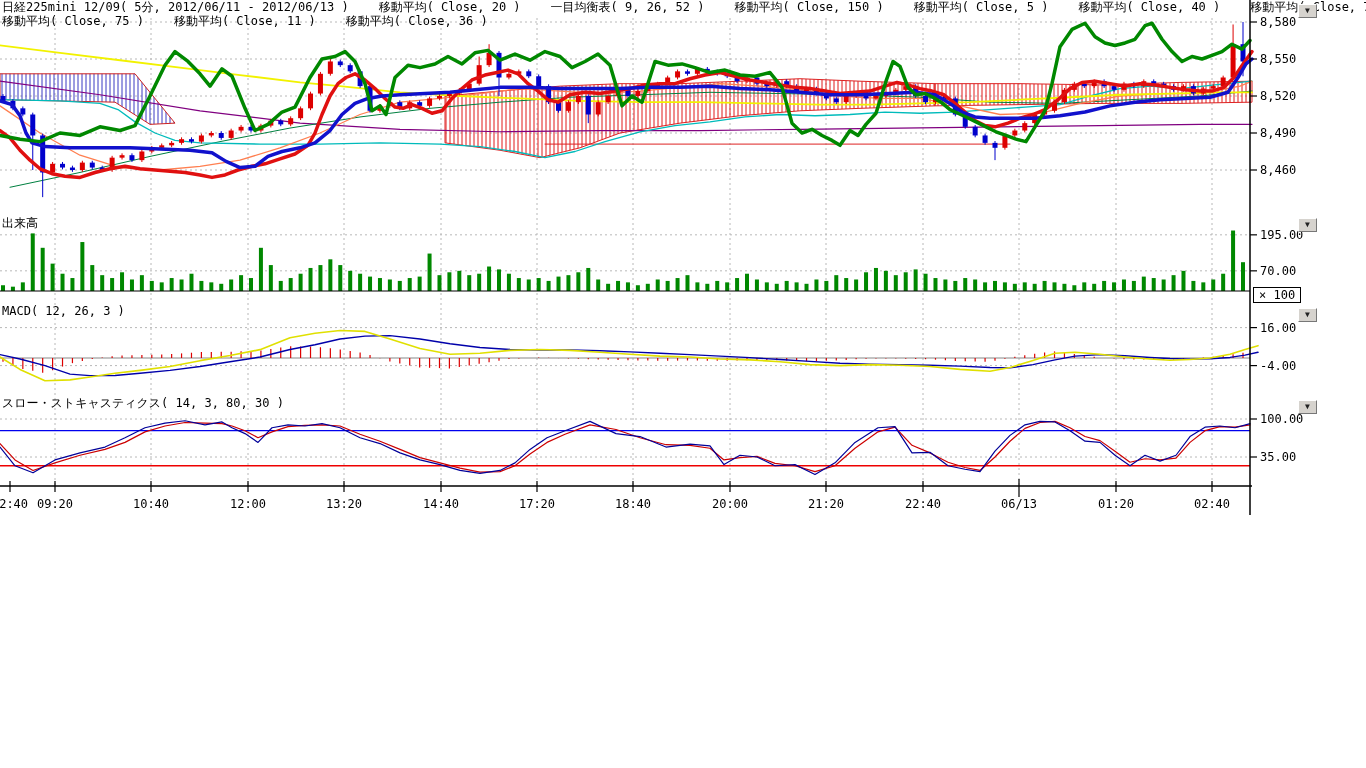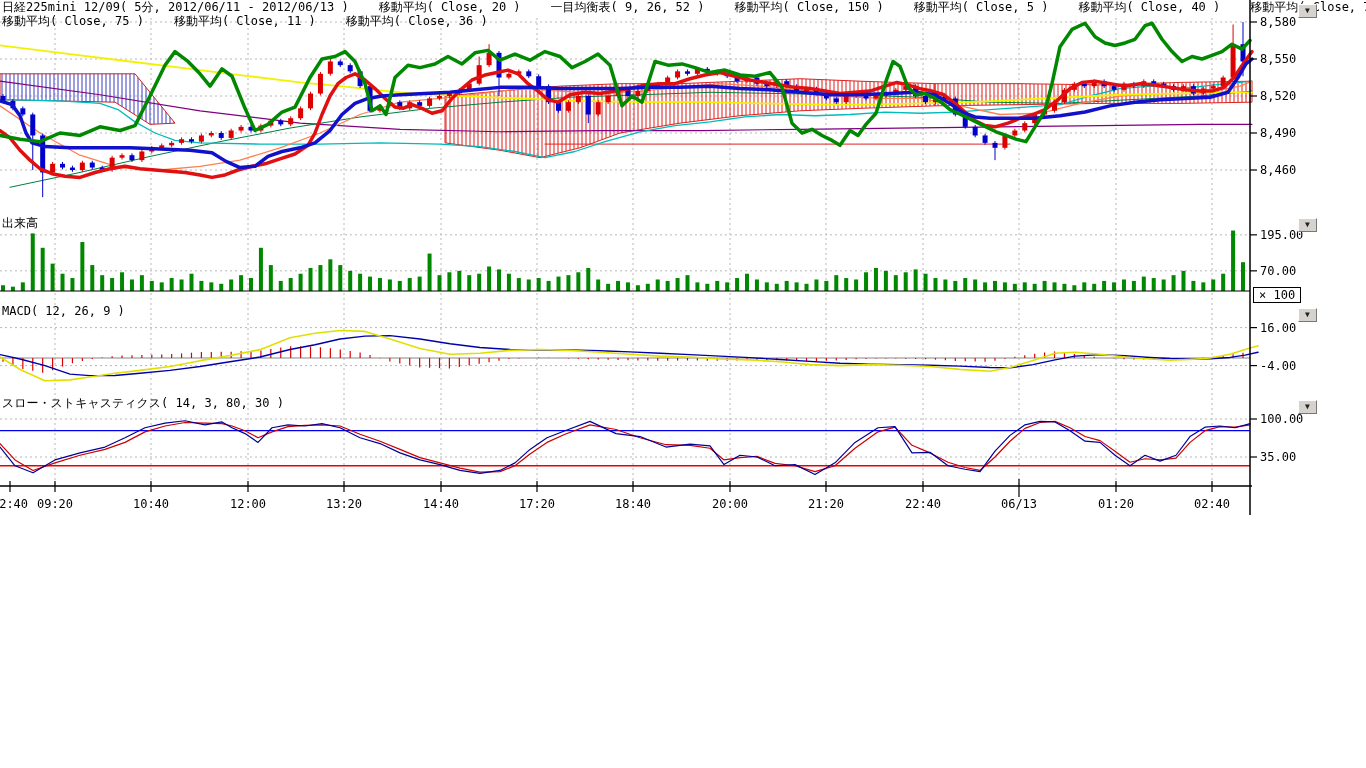--- a/index.html
+++ b/index.html
@@ -651,21 +651,21 @@
       <text x="1116" y="508" font-size="12" fill="#000" text-anchor="middle" font-family="DejaVu Sans Mono, Liberation Mono, monospace">01:20</text>
       <line x1="1212" y1="481" x2="1212" y2="492" stroke="#000" stroke-width="1.2"></line>
       <text x="1212" y="508" font-size="12" fill="#000" text-anchor="middle" font-family="DejaVu Sans Mono, Liberation Mono, monospace">02:40</text>
     </g>
   </svg>
 
 <div class="legend-line" id="legend-line1"><span class="legend-item">日経225mini 12/09( 5分, 2012/06/11 - 2012/06/13 )</span><span class="legend-item">移動平均( Close, 20 )</span><span class="legend-item">一目均衡表( 9, 26, 52 )</span><span class="legend-item">移動平均( Close, 150 )</span><span class="legend-item">移動平均( Close, 5 )</span><span class="legend-item">移動平均( Close, 40 )</span><span class="legend-item">移動平均( Close, 75 )</span></div>
 <div class="legend-line" id="legend-line2"><span class="legend-item">移動平均( Close, 75 )</span><span class="legend-item">移動平均( Close, 11 )</span><span class="legend-item">移動平均( Close, 36 )</span></div>
 
 <div class="panel-label" id="volume-label">出来高</div>
-<div class="panel-label" id="macd-label">MACD( 12, 26, 9 )</div>
+<div class="panel-label" id="macd-label">MACD( 12, 26, 3 )</div>
 <div class="panel-label" id="stoch-label">スロー・ストキャスティクス( 14, 3, 80, 30 )</div>
 
 <div id="mult-box">× 100</div>
 
 <div id="scroll-buttons">
     <div class="scrollbtn" style="top: 4px;">▼</div>
     <div class="scrollbtn" style="top: 218px;">▼</div>
     <div class="scrollbtn" style="top: 308px;">▼</div>
     <div class="scrollbtn" style="top: 400px;">▼</div>
   </div>

